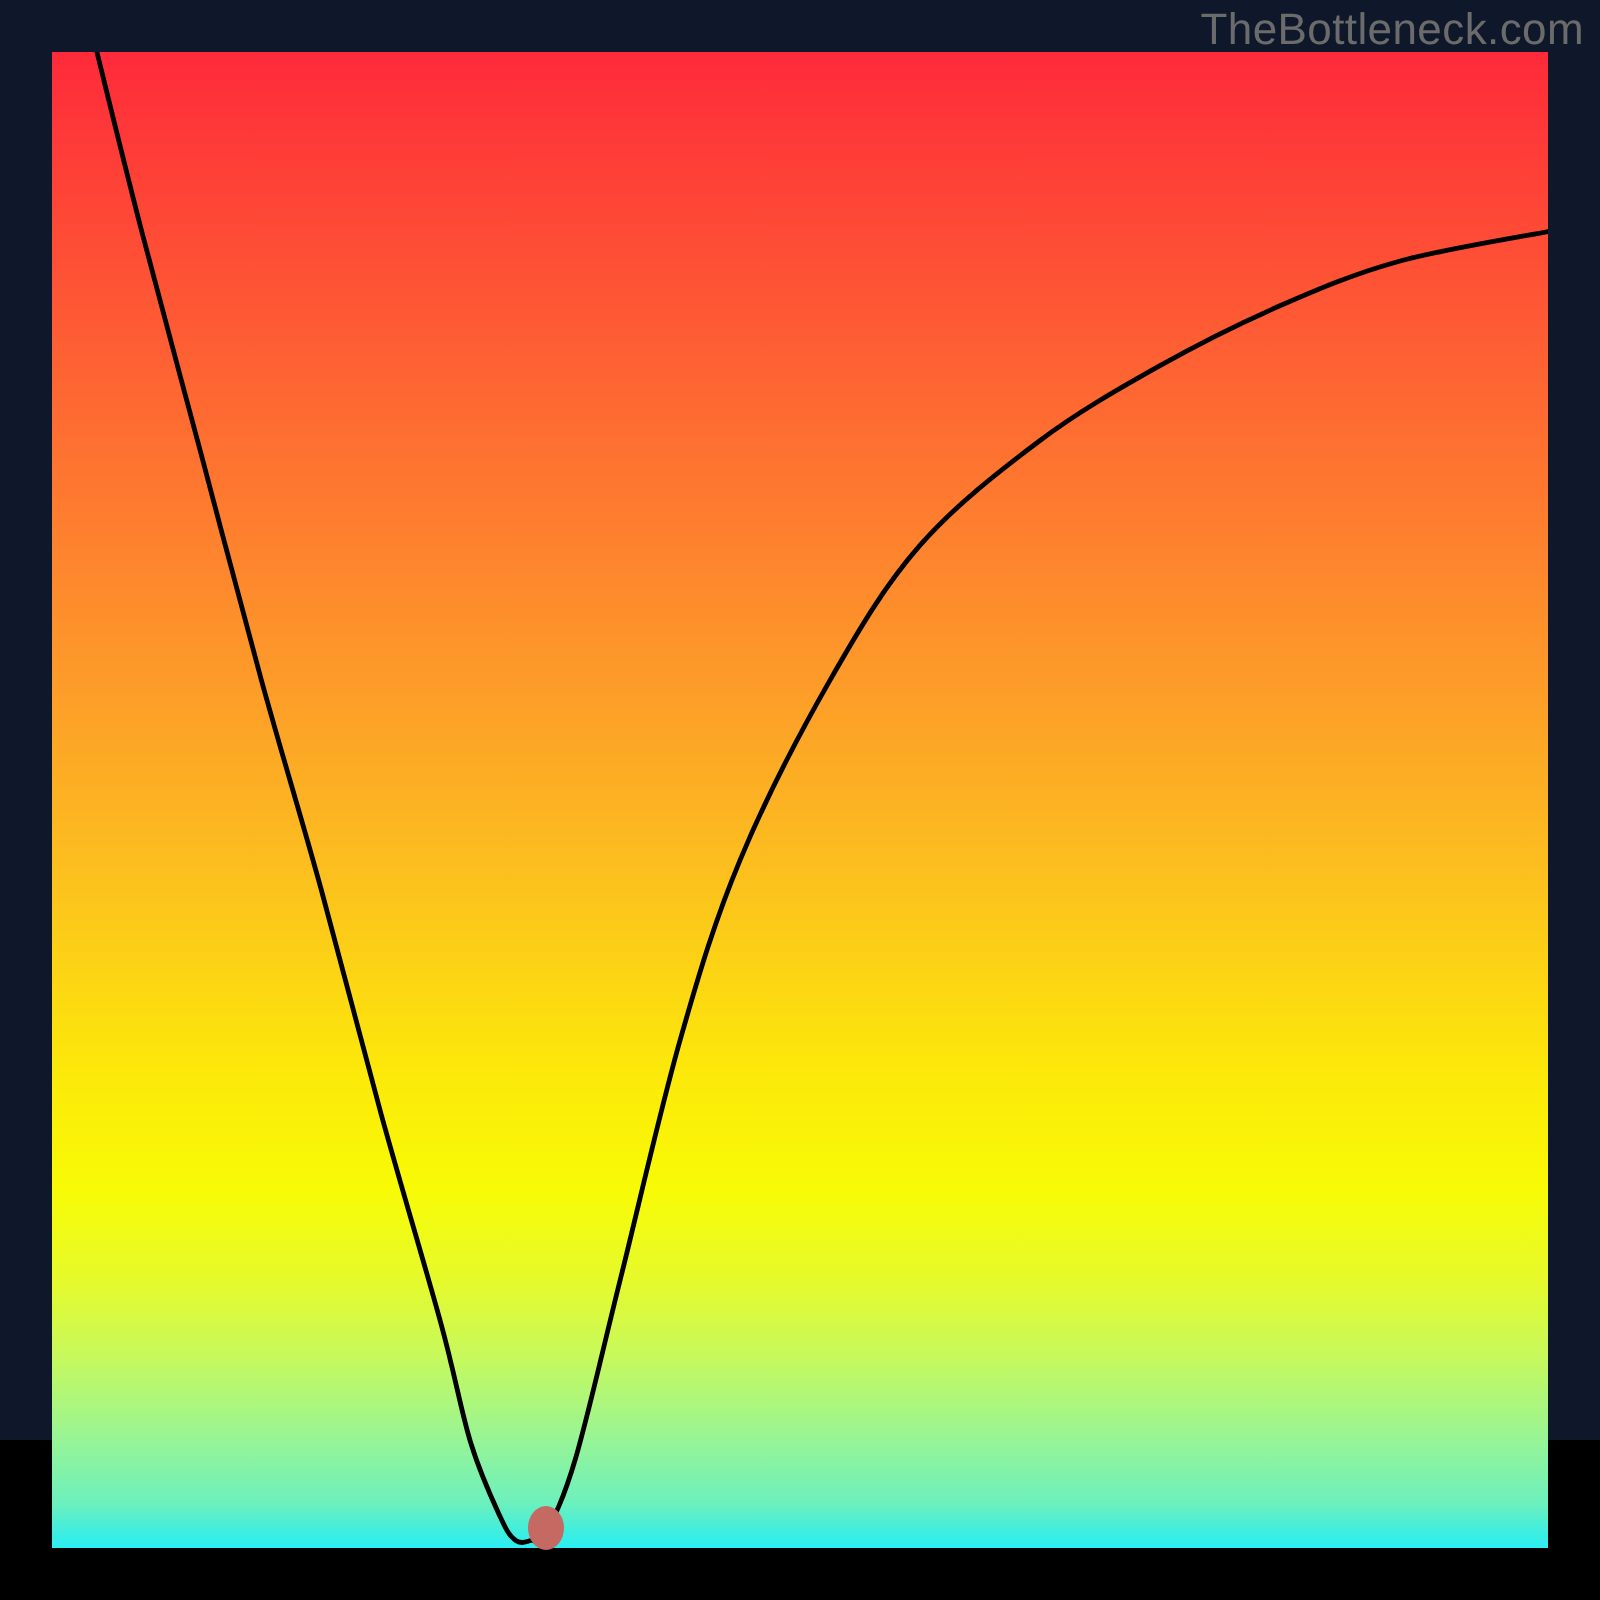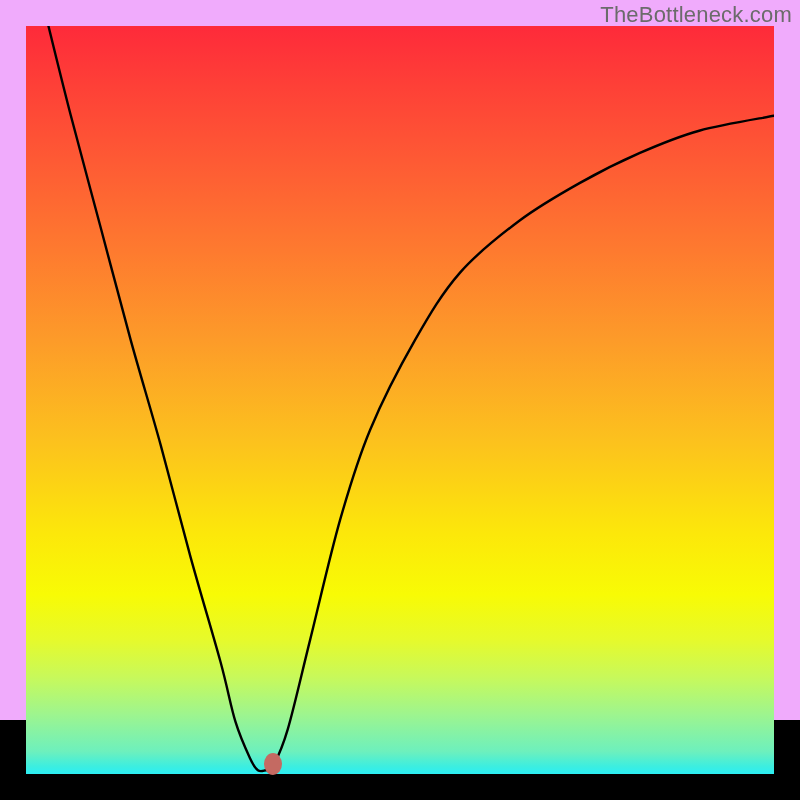--- a/index.html
+++ b/index.html
@@ -8,21 +8,21 @@
     width: 800px;
     height: 800px;
     overflow: hidden;
     background: #000;
     font-family: Arial, Helvetica, sans-serif;
   }
   .frame {
     position: relative;
     width: 800px;
     height: 720px;
-    background: #f0abfc;
+    background: #0f172a;
   }
   .attribution {
     position: absolute;
     top: 2px;
     right: 8px;
     font-size: 22px;
     color: #6b6b6b;
     font-weight: 400;
     letter-spacing: 0.2px;
   }

